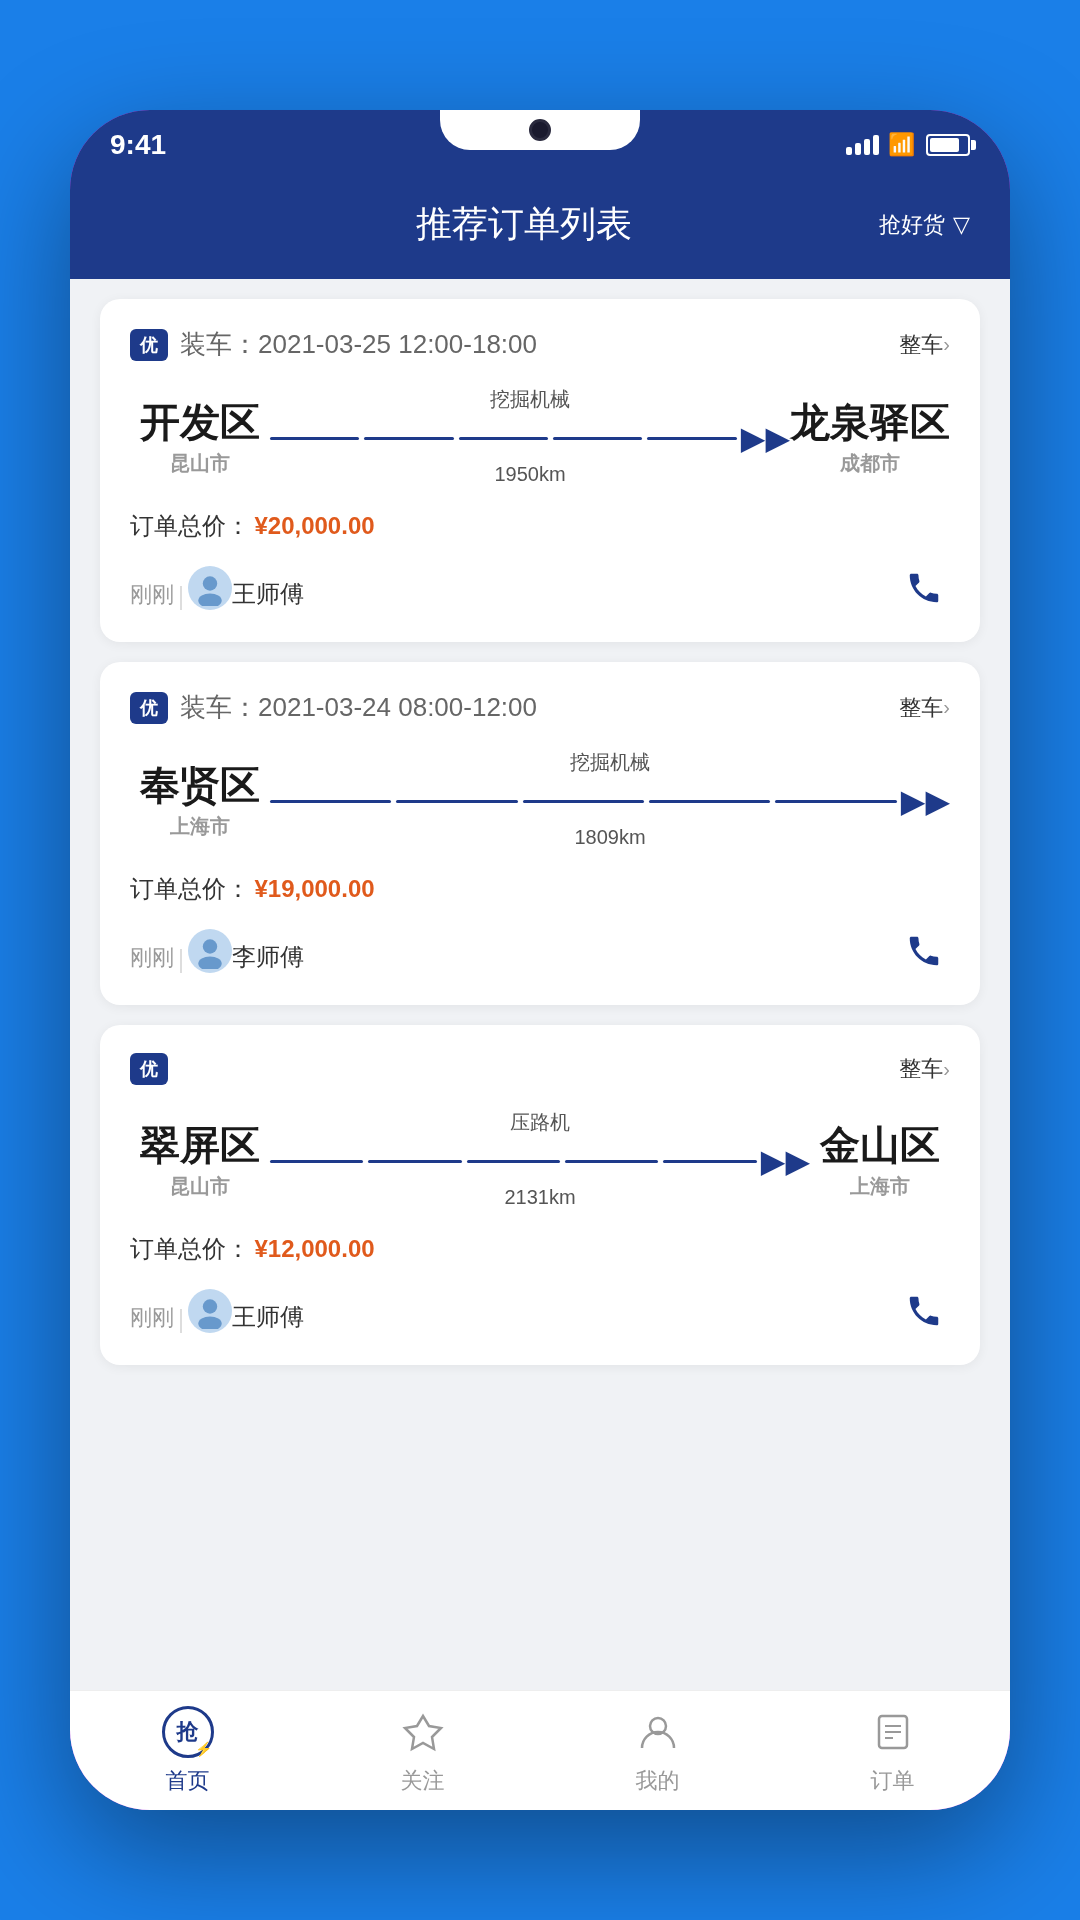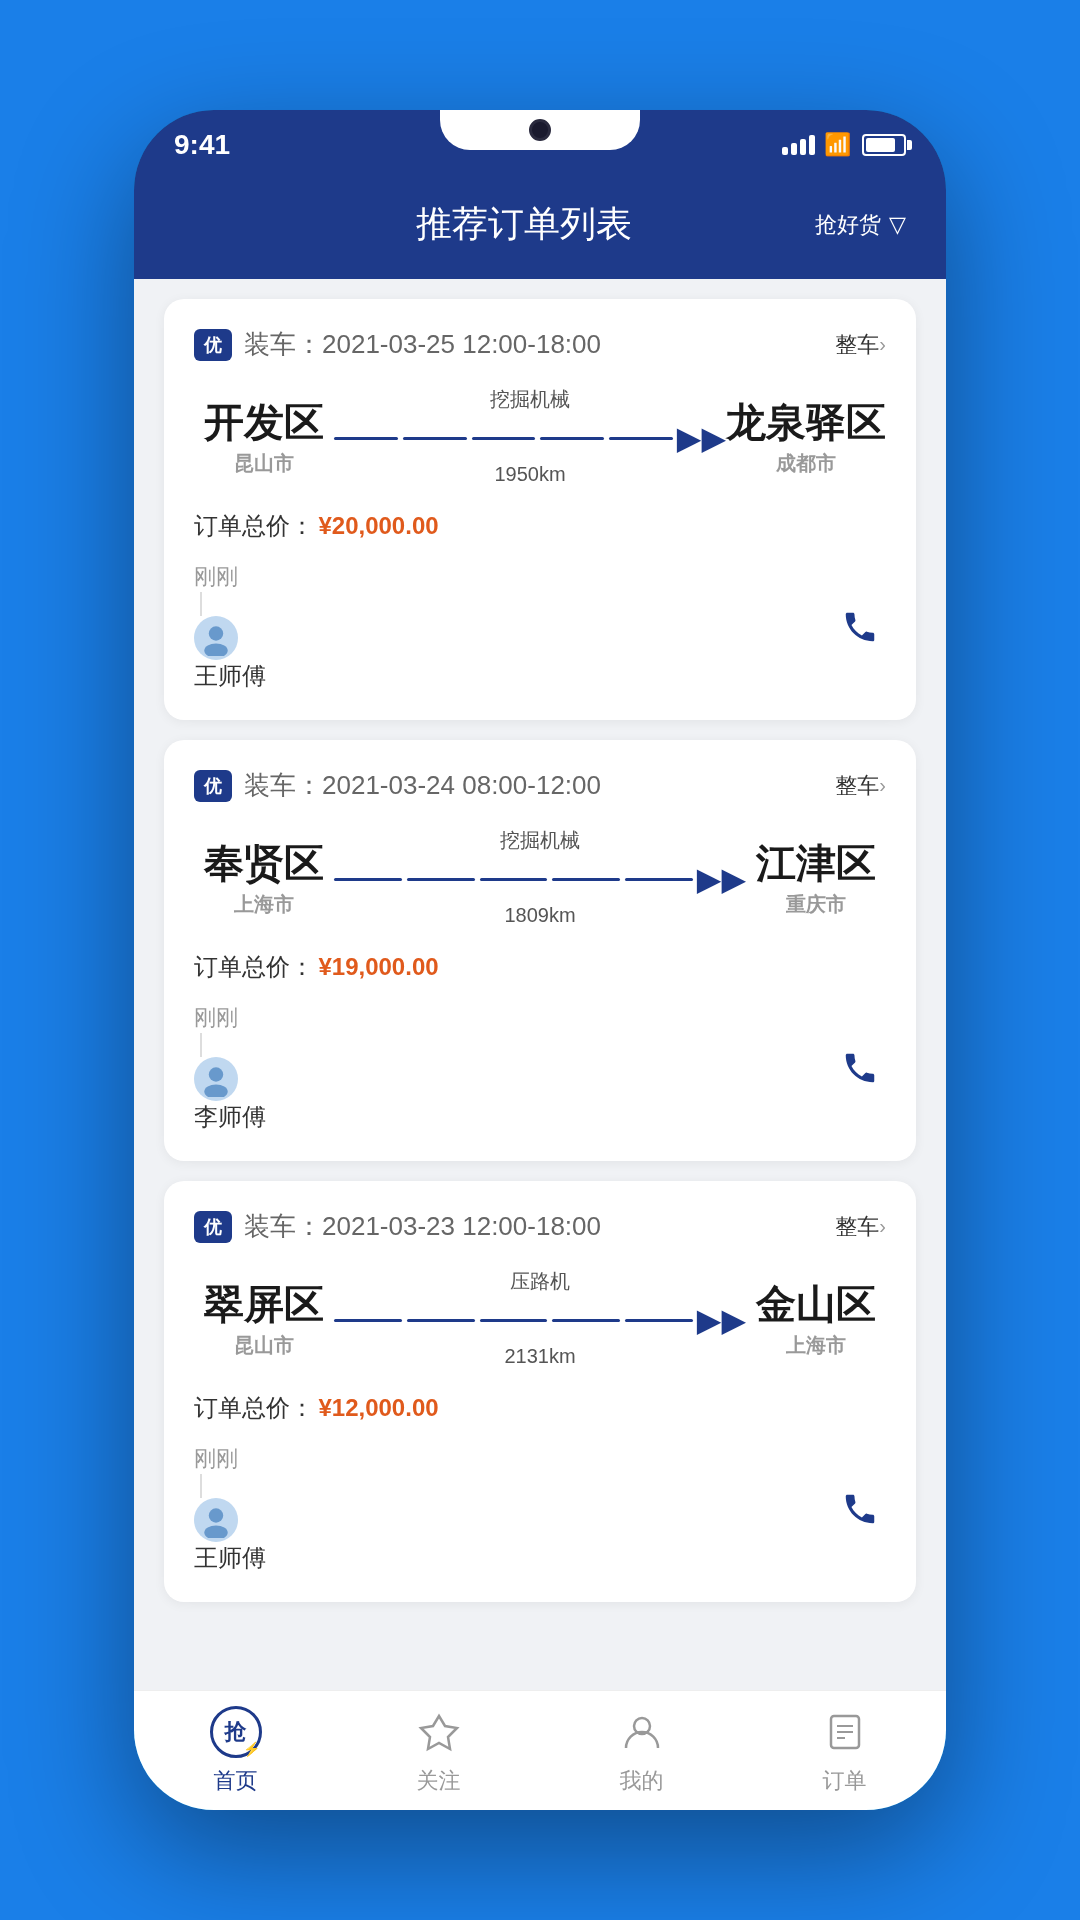--- a/index.html
+++ b/index.html
@@ -9,23 +9,23 @@
       height: 1920px;
       background: #1a7fe8;
       display: flex;
       align-items: center;
       justify-content: center;
       font-family: -apple-system, 'PingFang SC', 'Microsoft YaHei', sans-serif;
       overflow: hidden;
       position: relative;
     }
     .phone-wrapper {
-      width: 812px;
+      width: 940px;
       height: 1700px;
-      background: #0ea5e9;
+      background: #d946ef;
       border-radius: 80px;
       position: relative;
       box-shadow: 0 40px 120px rgba(0,0,0,0.4);
       overflow: hidden;
       display: flex;
       flex-direction: column;
     }
     
     .notch {
       position: absolute;
@@ -269,22 +269,21 @@
       font-weight: 600;
     }
     
     .driver-section {
       display: flex;
       align-items: center;
       justify-content: space-between;
     }
     .driver-left {
       display: flex;
-      align-items: flex-start;
-      flex-direction: column;
+      align-items: flex-end;
     }
     .just-now {
       font-size: 22px;
       color: #999;
     }
     .divider-bar {
       width: 2px;
       height: 24px;
       background: #ddd;
       margin: 0 6px;
@@ -481,24 +480,20 @@
                 <div class="dash"></div>
                   <div class="dash"></div>
                   <div class="dash"></div>
                 <div class="dash"></div>
                   <div class="dash"></div>
               </div>
               <span class="arrow-right-blue">▶▶</span>
             </div>
             <span class="distance">1809km</span>
           </div>
-          <div class="route-city">
-            <span class="city-name">江津区</span>
-            <span class="city-sub">重庆市</span>
-          </div>
         </div>
         <div class="price-section">
           <span class="price-label">订单总价：</span>
           <span class="price-value">¥19,000.00</span>
         </div>
         <div class="driver-section">
           <div class="driver-left">
             <span class="just-now">刚刚</span>
             <div class="divider-bar"></div>
             <div class="driver-avatar">
@@ -514,21 +509,20 @@
               <path d="M6.6 10.8c1.4 2.8 3.8 5.1 6.6 6.6l2.2-2.2c.3-.3.7-.4 1-.2 1.1.4 2.3.6 3.6.6.6 0 1 .4 1 1V20c0 .6-.4 1-1 1-9.4 0-17-7.6-17-17 0-.6.4-1 1-1h3.5c.6 0 1 .4 1 1 0 1.3.2 2.5.6 3.6.1.3 0 .7-.2 1L6.6 10.8z"></path>
             </svg>
           </div>
         </div>
       </div>
 
       <div class="order-card">
         <div class="card-header">
           <div class="card-header-left">
             <span class="badge-you">优</span>
-            <span class="load-time">装车：2021-03-23 12:00-18:00</span>
           </div>
           <div class="card-header-right">
             <span>整车</span>
             <span class="chevron-right">›</span>
           </div>
         </div>
         <div class="route-section">
           <div class="route-city">
             <span class="city-name">翠屏区</span>
             <span class="city-sub">昆山市</span>

